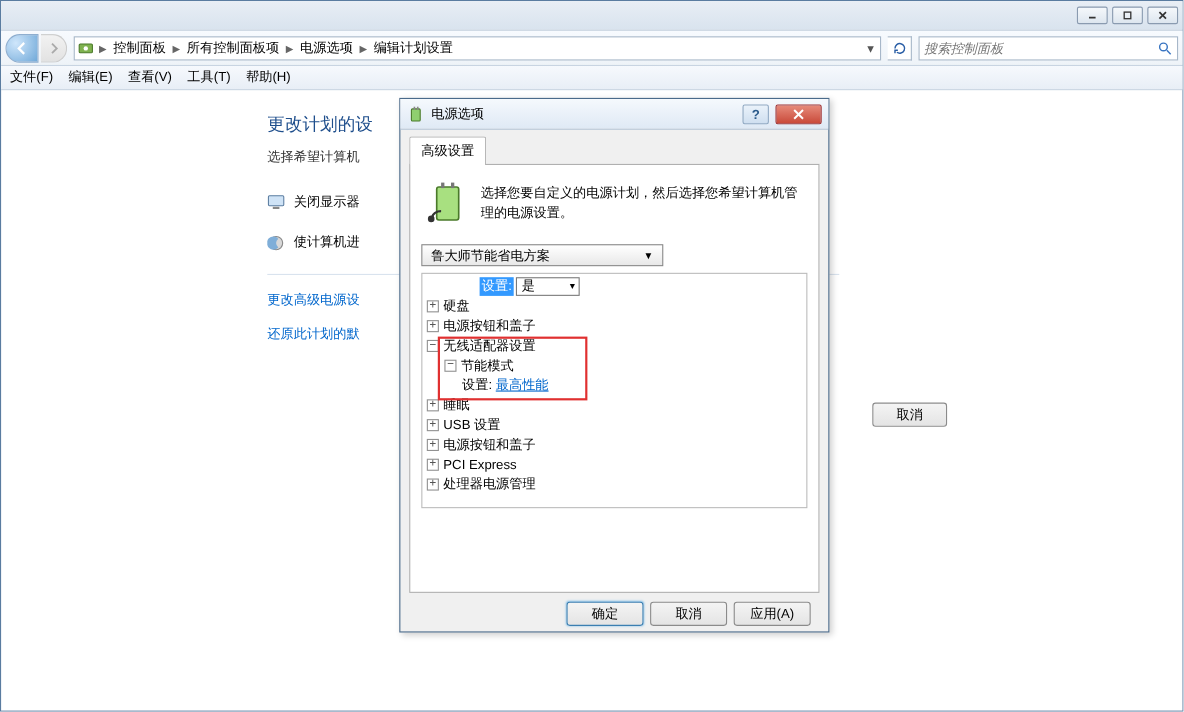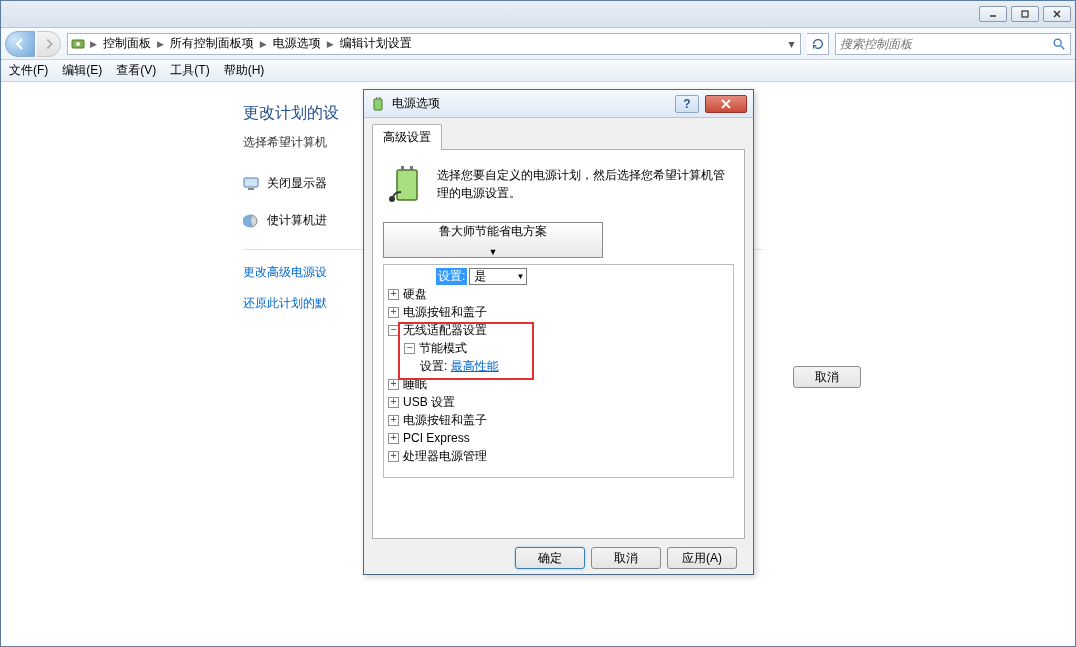--- a/index.html
+++ b/index.html
@@ -54,21 +54,21 @@
 
 .dlg-body { padding: 6px 8px 8px 8px; }
 .tab-strip { height: 26px; display: flex; align-items: flex-start; }
 .tab { padding: 4px 10px; border: 1px solid #b0b0b0; border-bottom: none; background: #fff; border-radius: 2px 2px 0 0; position: relative; z-index: 2; }
 .tab-content { border: 1px solid #b0b0b0; background: #fff; height: 390px; padding: 10px; position: relative; margin-top:-1px; }
 
 .dlg-header-row { display: flex; gap: 10px; margin-bottom: 14px; padding: 4px; align-items: center;}
 .power-icon { width: 40px; height: 40px; flex-shrink: 0; }
 .dlg-desc { line-height: 1.5; }
 
-.plan-select { width: 220px; height: 36px; border: 1px solid #888; background: linear-gradient(#fff,#e8e8e8); display: flex; align-items: center; padding: 0 8px; justify-content: space-between; margin-bottom: 6px; flex-direction: column;}
+.plan-select { width: 220px; height: 20px; border: 1px solid #888; background: linear-gradient(#fff,#e8e8e8); display: flex; align-items: center; padding: 0 8px; justify-content: space-between; margin-bottom: 6px;}
 .plan-select .dd-arrow { font-size: 9px;}
 
 .tree-box { border: 1px solid #bcbcbc; height: 214px; background: #fff; overflow: hidden; padding: 2px 0;}
 .tree-row { display: flex; align-items: center; height: 18px; padding-left: 4px; white-space: nowrap; }
 .expander { width: 11px; height: 11px; border: 1px solid #919191; margin-right: 4px; display: flex; align-items: center; justify-content: center; font-size: 10px; line-height: 1; color: #555; background:#fff; cursor: pointer; font-family: monospace;}
 .tree-row.indent1 { padding-left: 20px; }
 .tree-row.indent2 { padding-left: 36px; }
 .tree-row.indent3 { padding-left: 52px; }
 .setting-label-sel { color: #fff; background: #3399ff; padding: 0 2px; }
 .setting-combo { border: 1px solid #7a7a7a; height: 17px; display: inline-flex; align-items: center; padding: 0 2px 0 4px; margin-left: 2px; min-width: 58px; justify-content: space-between; background:#fff;}

